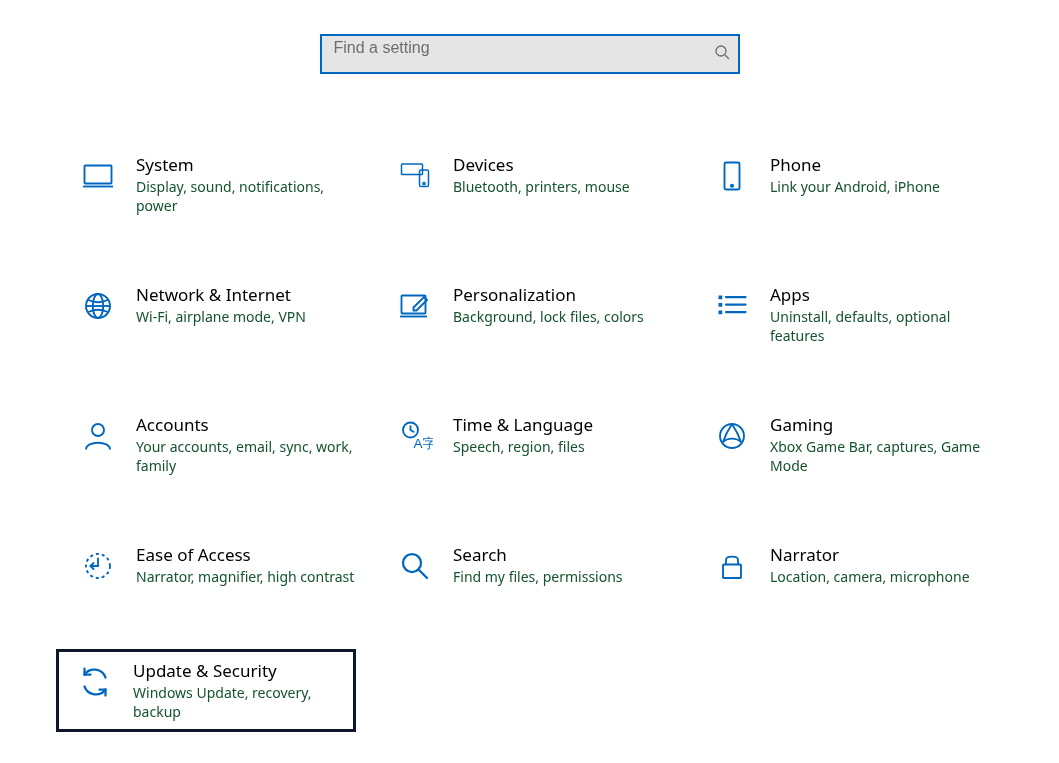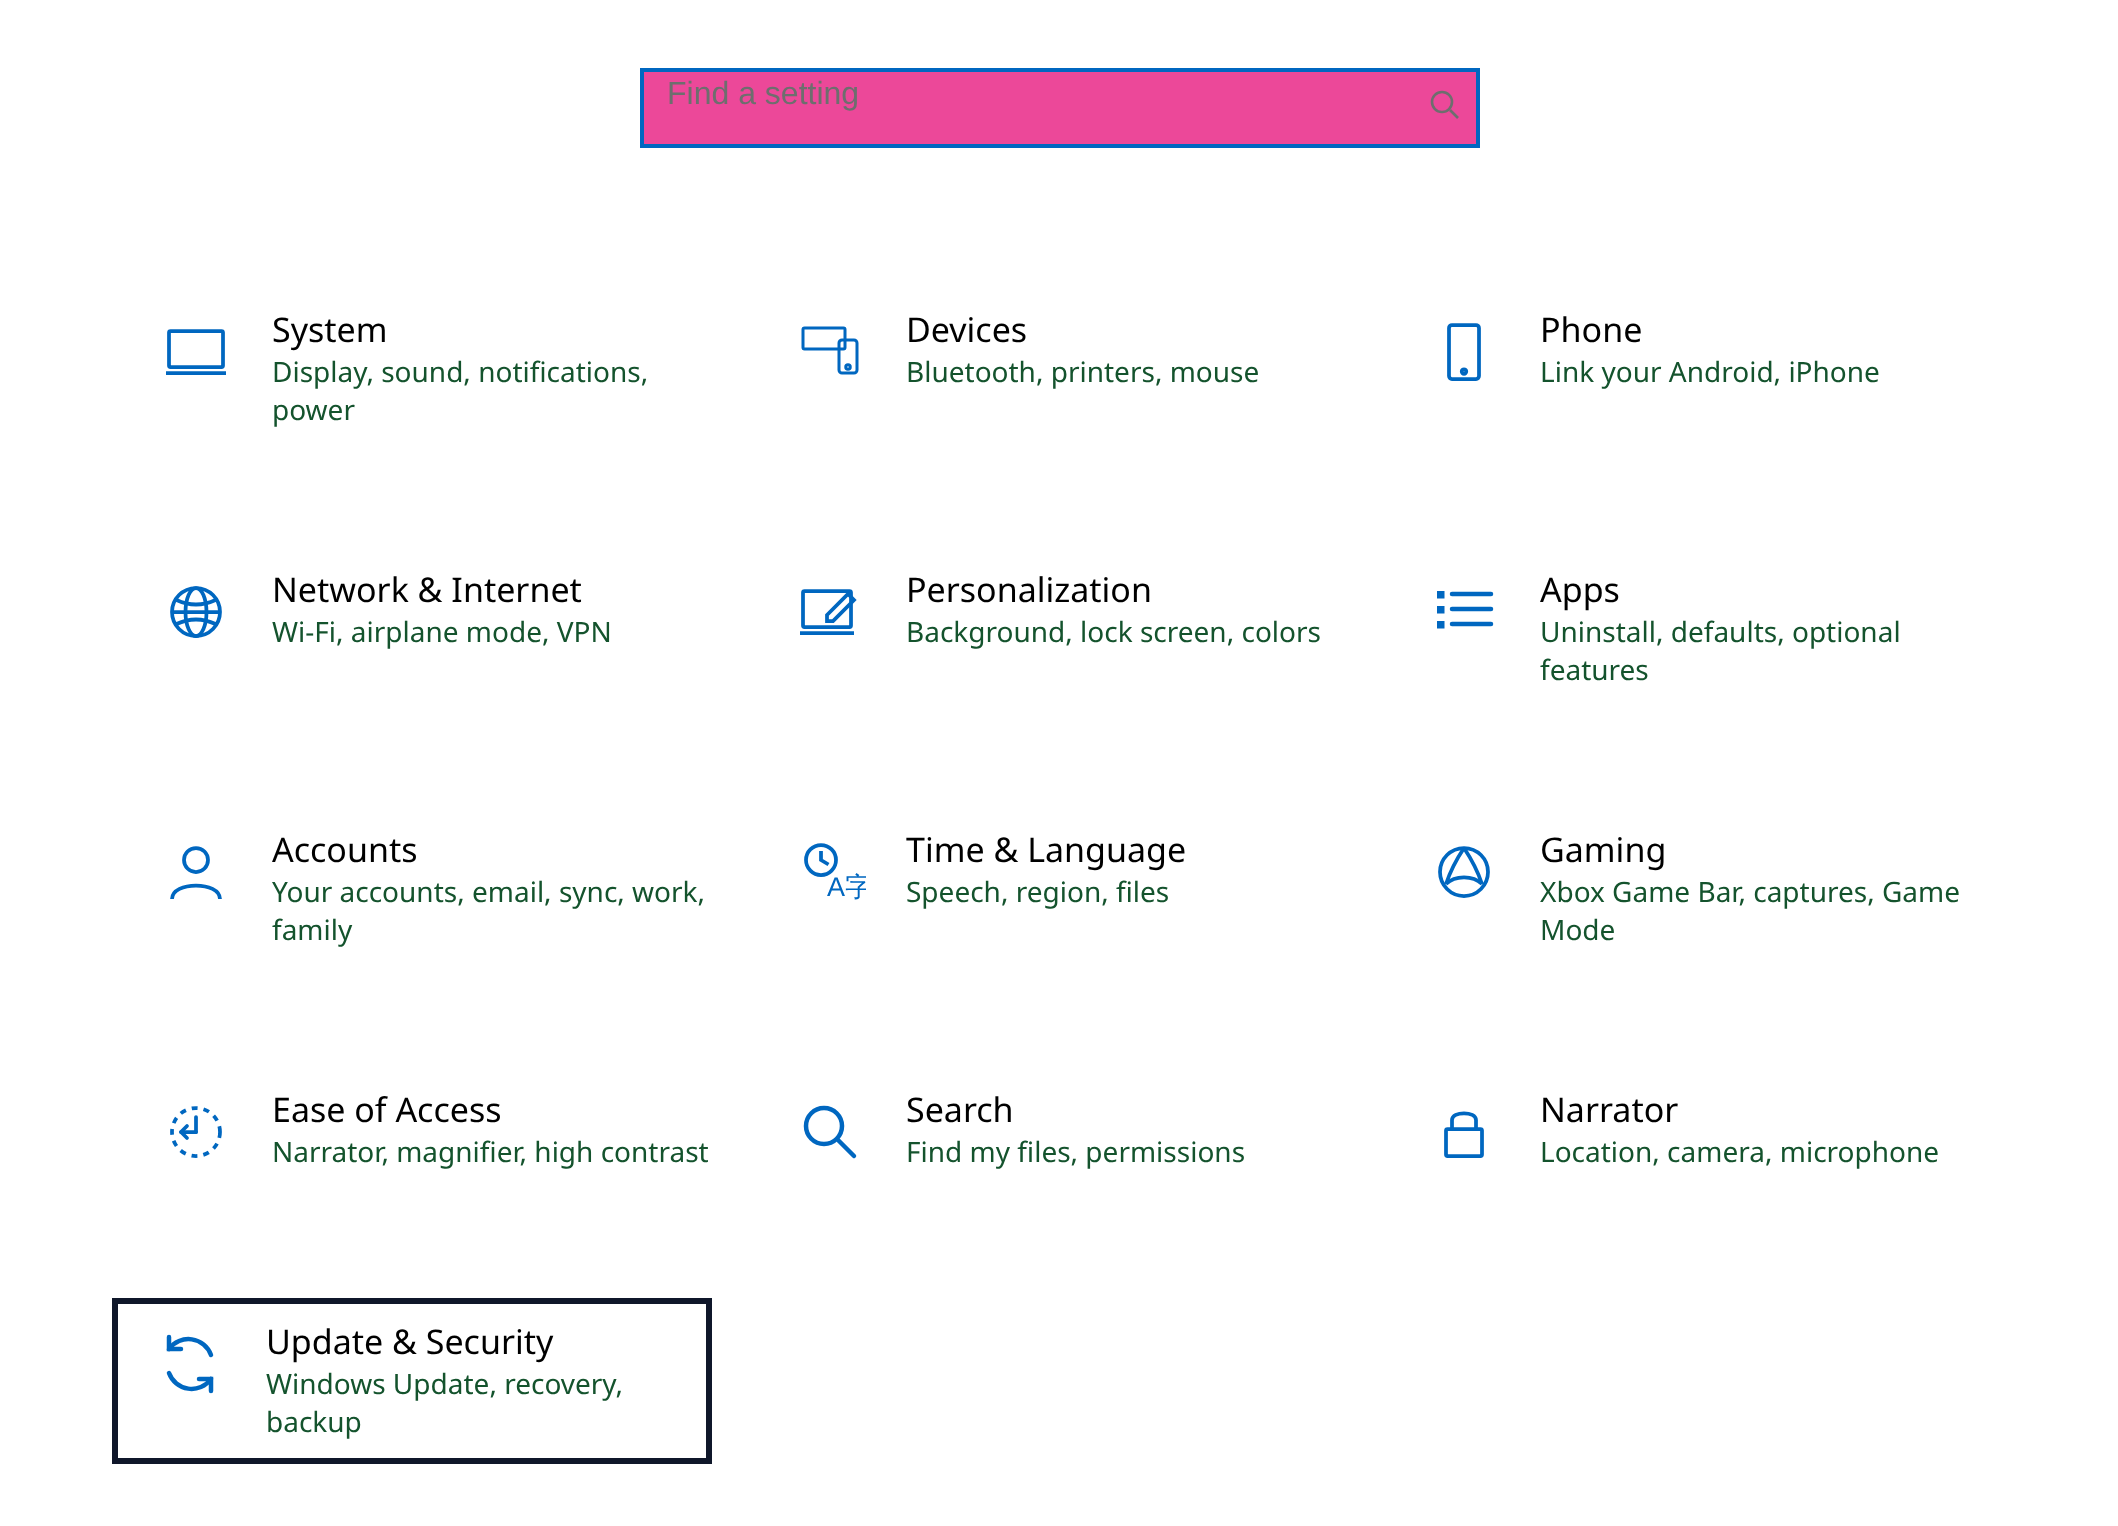--- a/index.html
+++ b/index.html
@@ -24,21 +24,21 @@
     position: relative;
   }
   .search {
     width: 100%;
     height: 40px;
     border: 2px solid #0067C0;
     padding: 0 40px 12px 12px;
     font-size: 16px;
     color: #333;
     outline: none;
-    background: #ec4899;
+    background: #e5e5e5;
   }
   .search::placeholder { color: #6e6e6e; }
   .search-icon-holder {
     position: absolute;
     right: 10px;
     top: 50%;
     transform: translateY(-50%);
     color: #6e6e6e;
     pointer-events: none;
   }
@@ -170,21 +170,21 @@
     <div class="tile">
       <span class="tile-icon">
         <svg viewBox="0 0 48 48" fill="none" stroke="currentColor" stroke-width="2.5">
           <rect x="6" y="10" width="32" height="24" rx="1"></rect>
           <line x1="4" y1="38" x2="40" y2="38"></line>
           <path d="M22 26 L36 12 L40 16 L26 30 L22 30 Z"></path>
         </svg>
       </span>
       <div class="tile-text">
         <div class="tile-title">Personalization</div>
-        <div class="tile-desc">Background, lock screen, colors</div>
+        <div class="tile-desc">Background, lock files, colors</div>
       </div>
     </div>
 
     <div class="tile">
       <span class="tile-icon">
         <svg viewBox="0 0 48 48" fill="none" stroke="currentColor" stroke-width="3" stroke-linecap="round">
           <rect x="6" y="10" width="5" height="5" fill="currentColor" stroke="none"></rect>
           <rect x="6" y="20" width="5" height="5" fill="currentColor" stroke="none"></rect>
           <rect x="6" y="30" width="5" height="5" fill="currentColor" stroke="none"></rect>
           <line x1="16" y1="12" x2="42" y2="12"></line>

